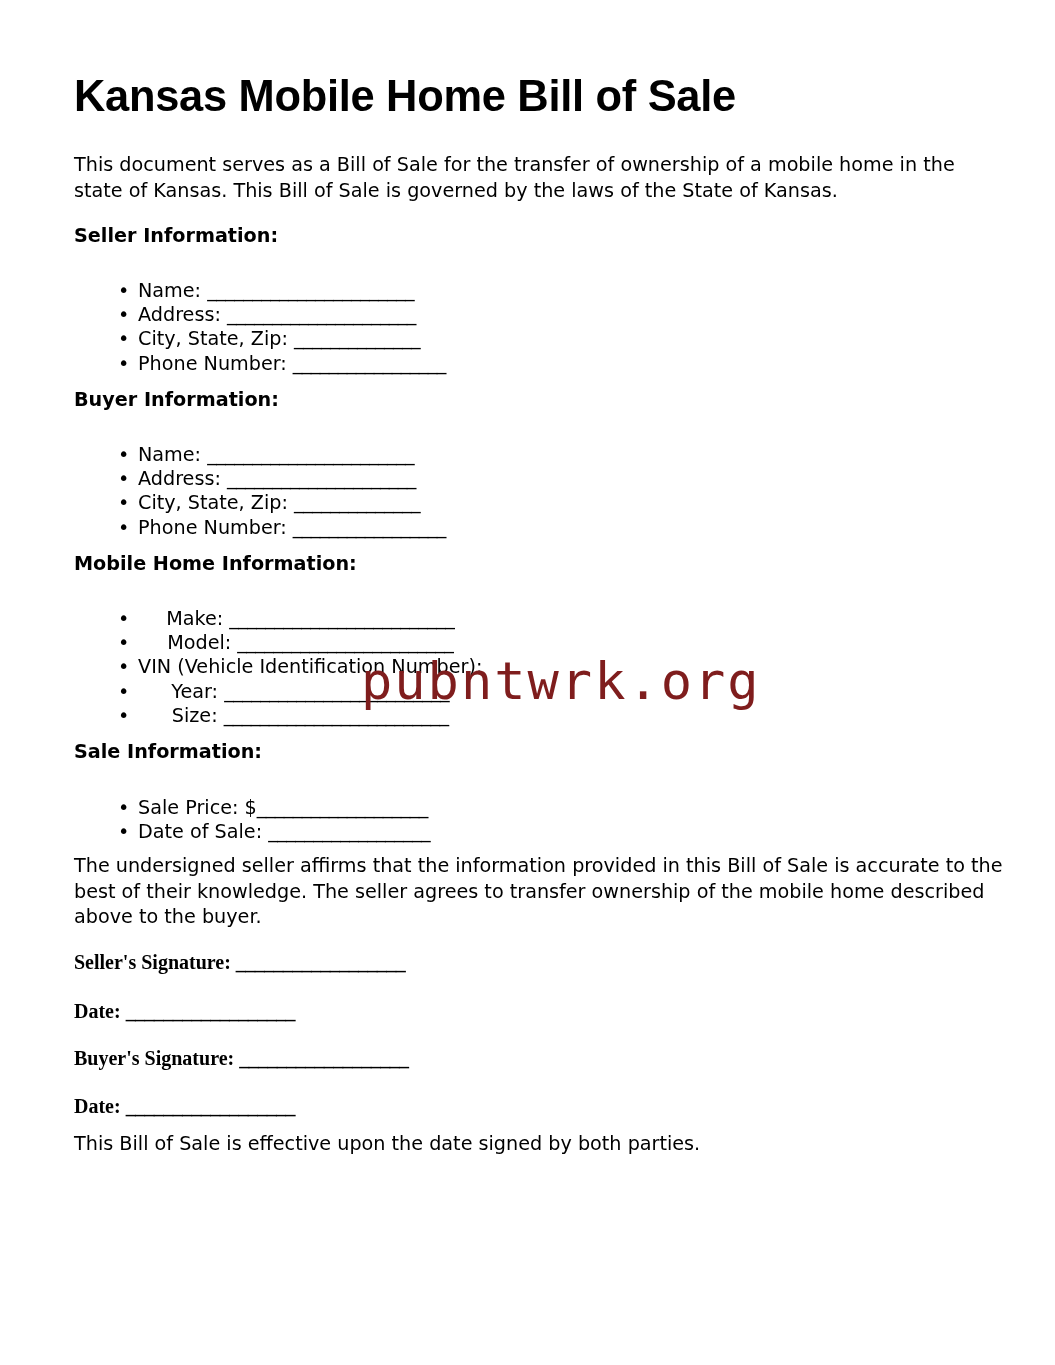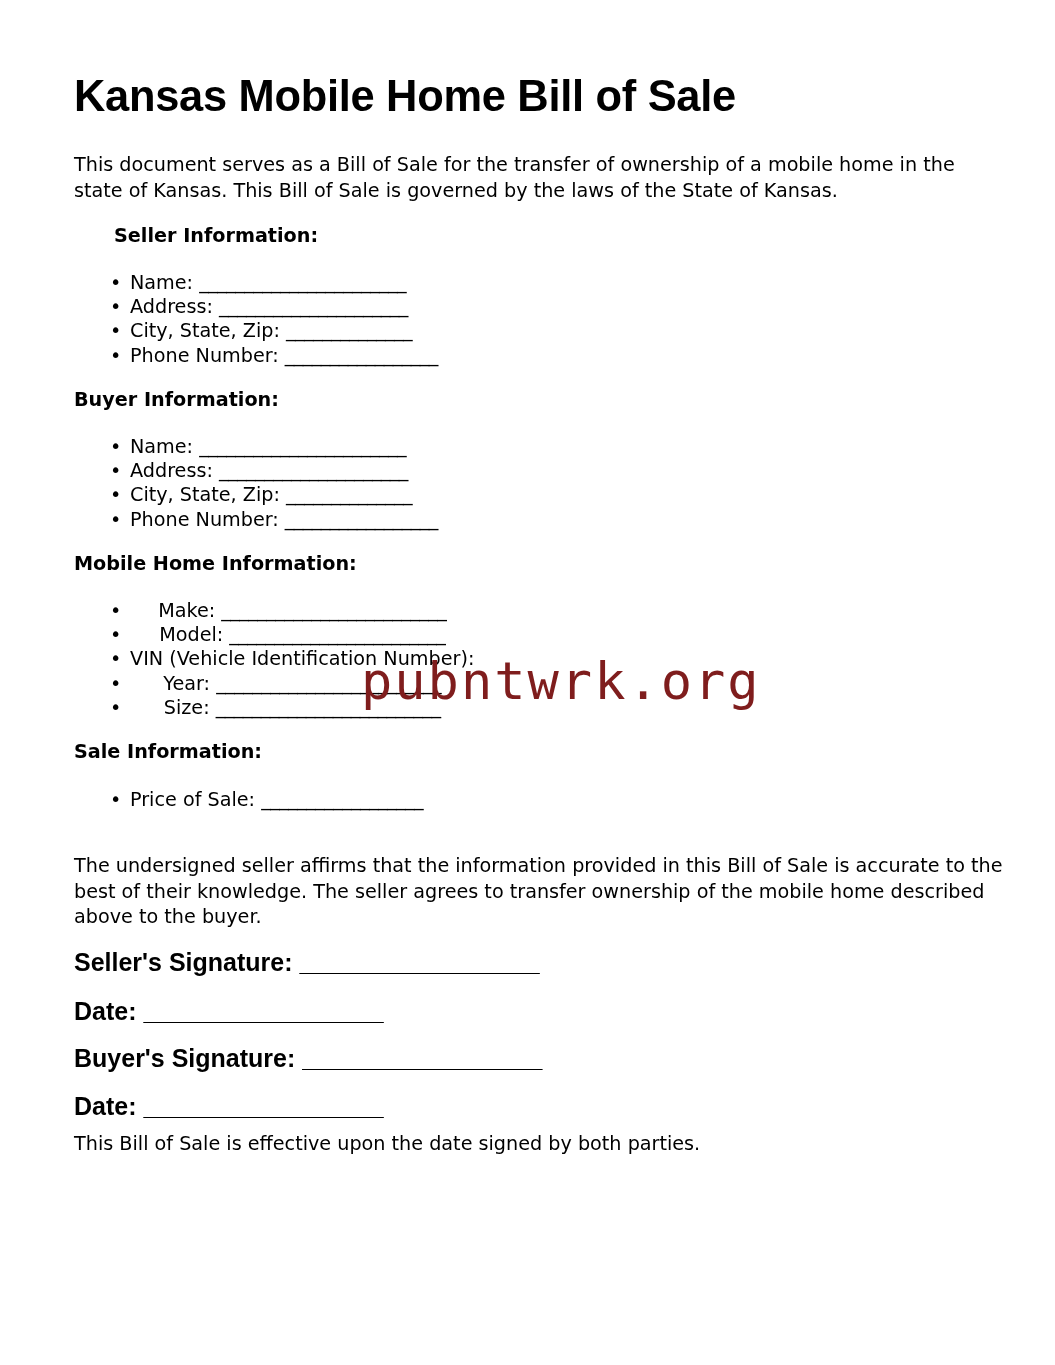--- a/index.html
+++ b/index.html
@@ -68,21 +68,21 @@
     line-height: 24px;
     margin: 0;
     padding: 0;
     position: absolute;
     left: 0;
     white-space: nowrap;
   }
 
   ul.field-list {
     list-style: none;
-    margin: 4px;
+    margin: 12px;
     padding: 0;
     position: absolute;
     left: 0;
   }
 
   ul.field-list li {
     position: relative;
     font-family: "DejaVu Sans", sans-serif;
     font-size: 19.2px;
     line-height: 24.2px;
@@ -97,23 +97,23 @@
     top: 0;
     font-size: 19.2px;
     line-height: 24.2px;
   }
 
   .blank {
     letter-spacing: -0.6px;
   }
 
   .sig-line {
-    font-family: Liberation Sans, sans-serif;
+    font-family: Liberation Serif, serif;
     font-weight: bold;
-    font-size: 25px;
+    font-size: 20px;
     line-height: 24px;
     margin: 0;
     padding: 0;
     position: absolute;
     left: 0;
     white-space: nowrap;
   }
 
   .watermark {
     position: absolute;
@@ -133,21 +133,21 @@
 </head>
 <body>
 
 <div class="page">
   <div class="content">
 
     <h1 class="doc-title">Kansas Mobile Home Bill of Sale</h1>
 
     <p class="para" style="top:152px;">This document serves as a Bill of Sale for the transfer of ownership of a mobile home in the state of Kansas. This Bill of Sale is governed by the laws of the State of Kansas.</p>
 
-    <h2 class="section-heading" style="top:224px;margin-left:40px;">Seller Information:</h2>
+    <h2 class="section-heading" style="top:224px;">Seller Information:</h2>
 
     <ul class="field-list" style="top:267px;">
       <li><span>Name: </span><span class="blank">_______________________</span></li>
       <li><span>Address: </span><span class="blank">_____________________</span></li>
       <li><span>City, State, Zip: </span><span class="blank">______________</span></li>
       <li><span>Phone Number: </span><span class="blank">_________________</span></li>
     </ul>
 
     <h2 class="section-heading" style="top:388px;">Buyer Information:</h2>
 
@@ -164,21 +164,22 @@
       <li><span>Make: </span><span class="blank">_________________________</span></li>
       <li><span>Model: </span><span class="blank">________________________</span></li>
       <li><span>VIN (Vehicle Identification Number):</span><span class="blank"></span></li>
       <li><span>Year: </span><span class="blank">_________________________</span></li>
       <li><span>Size: </span><span class="blank">_________________________</span></li>
     </ul>
 
     <h2 class="section-heading" style="top:740px;">Sale Information:</h2>
 
     <ul class="field-list" style="top:784px;">
-      <li><span>Price of Sale: </span><span class="blank">__________________</span></li>
+      <li><span>Sale Price: $</span><span class="blank">___________________</span></li>
+      <li><span>Date of Sale: </span><span class="blank">__________________</span></li>
     </ul>
 
     <p class="para" style="top:853px;">The undersigned seller affirms that the information provided in this Bill of Sale is accurate to the best of their knowledge. The seller agrees to transfer ownership of the mobile home described above to the buyer.</p>
 
     <div class="sig-line" style="top:950px;"><span>Seller's Signature: </span><span class="blank">__________________</span></div>
 
     <div class="sig-line" style="top:999px;"><span>Date: </span><span class="blank">__________________</span></div>
 
     <div class="sig-line" style="top:1046px;"><span>Buyer's Signature: </span><span class="blank">__________________</span></div>
 

